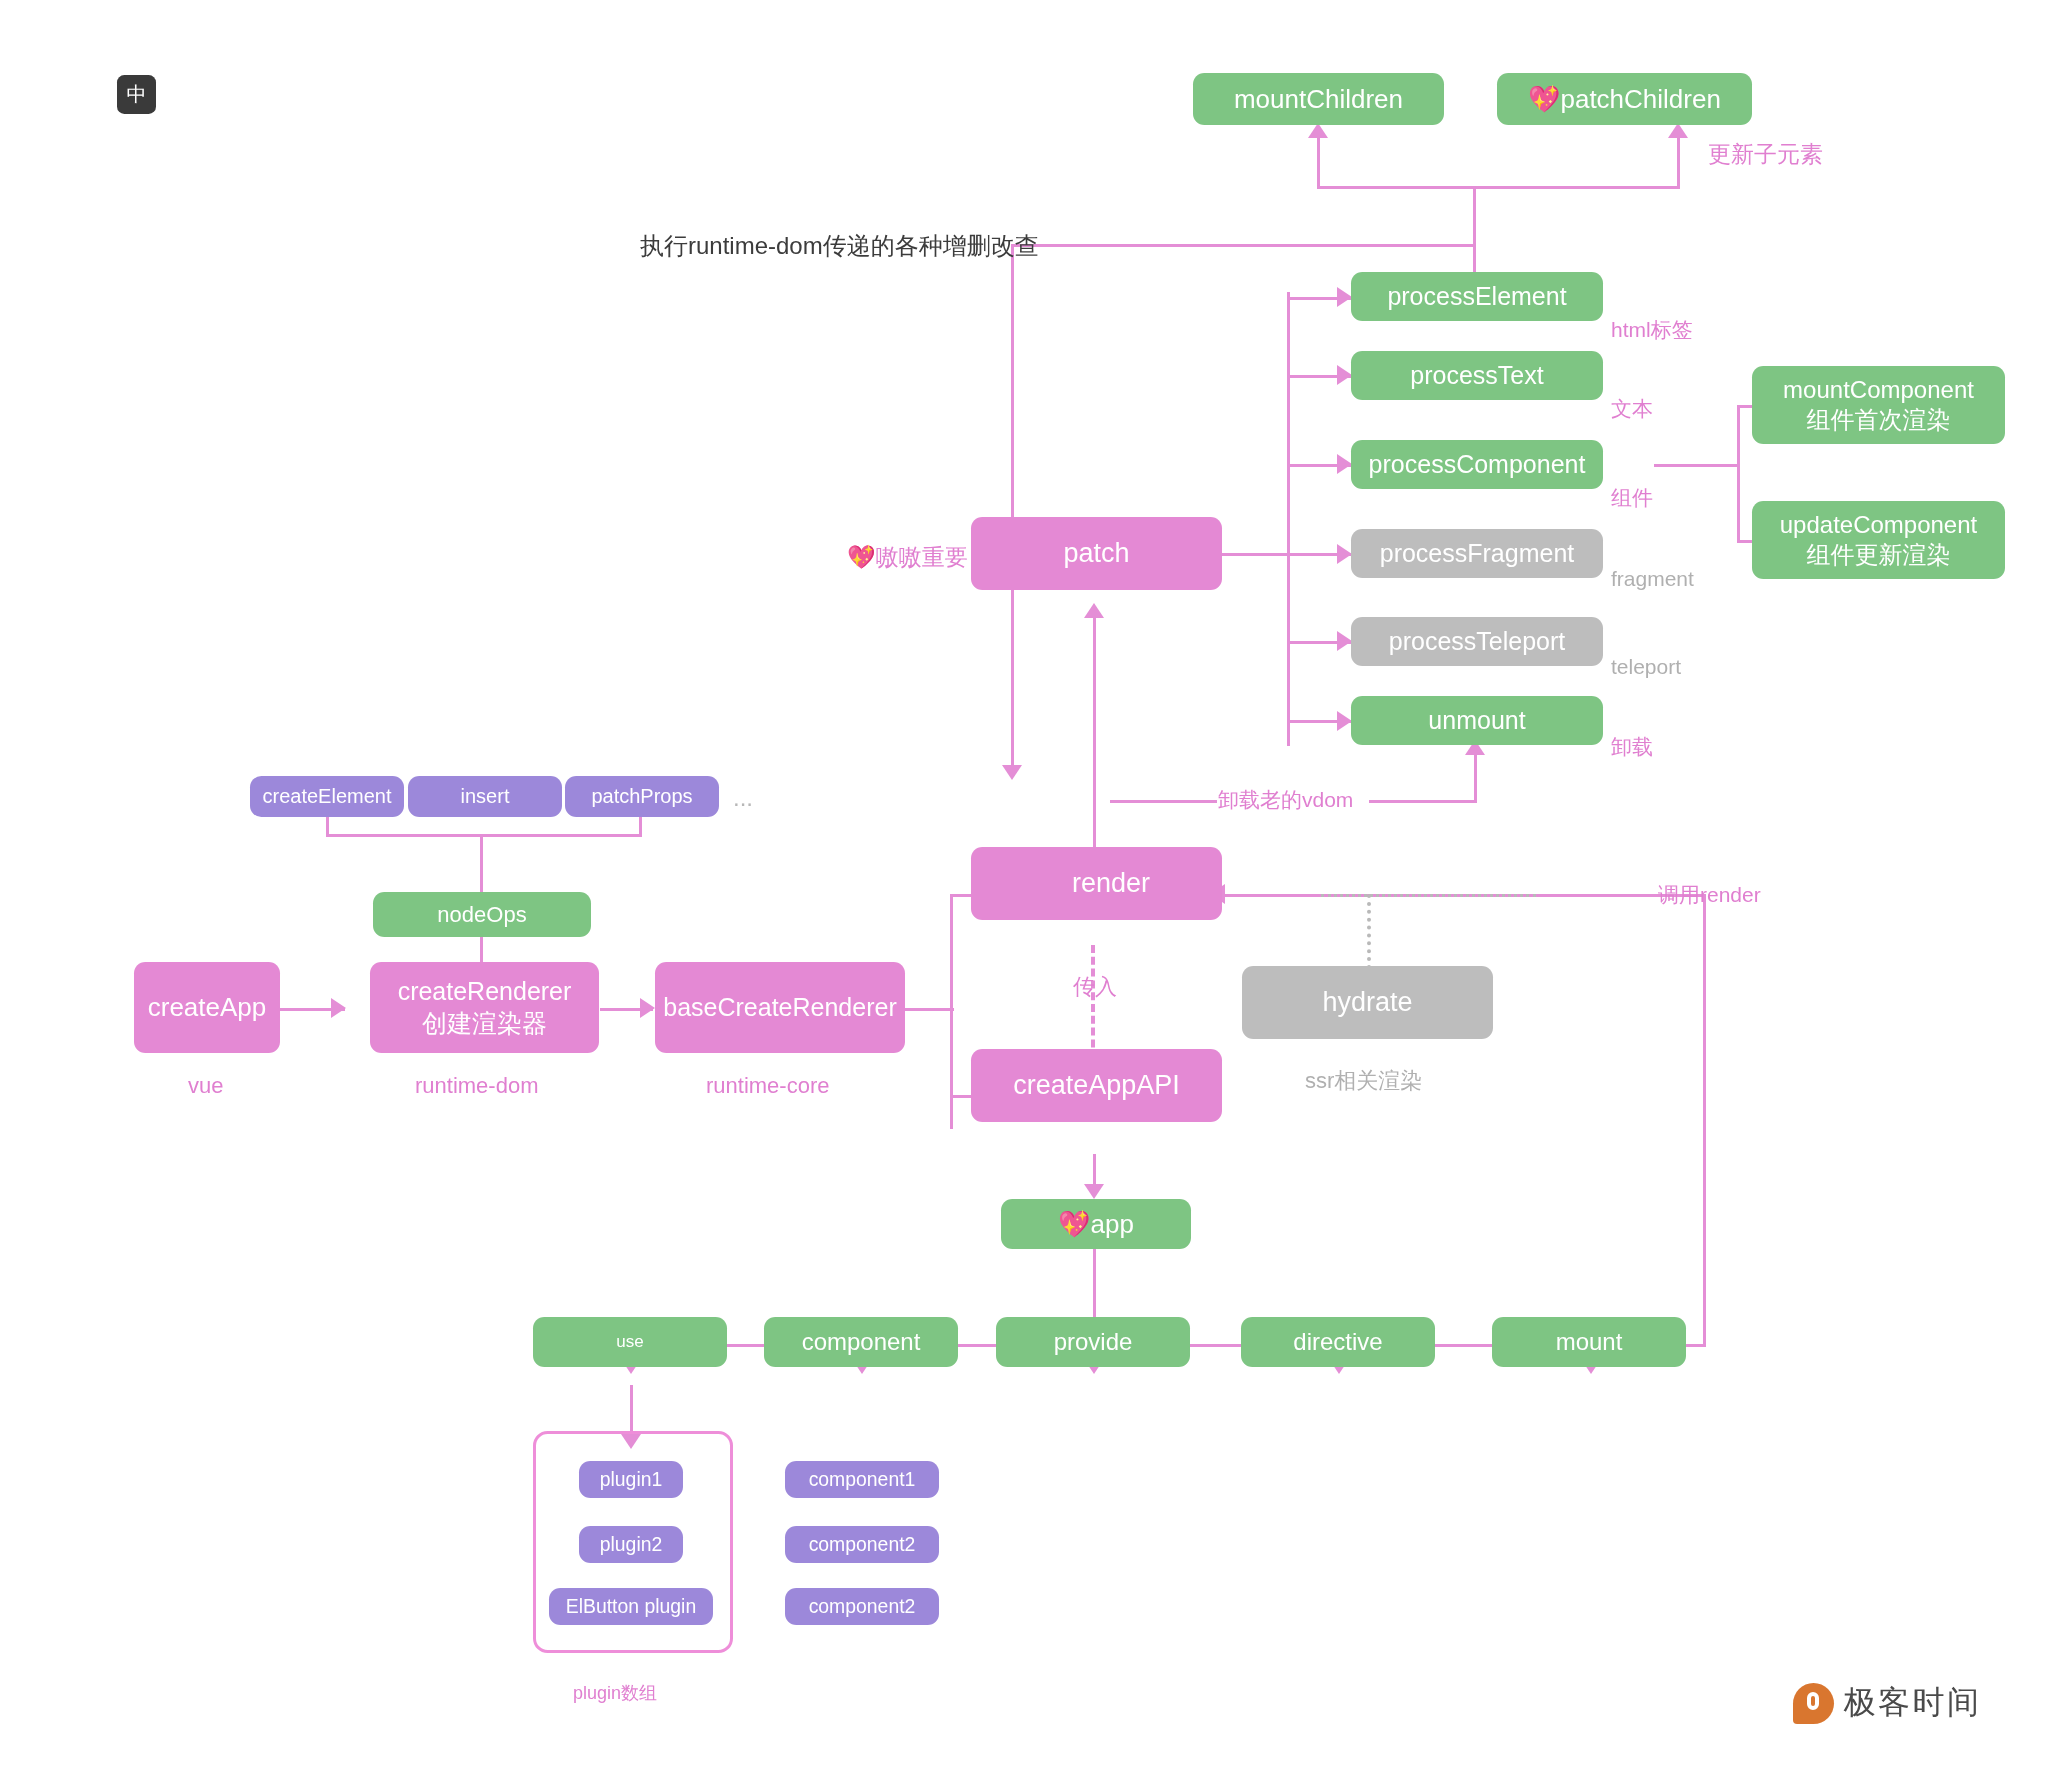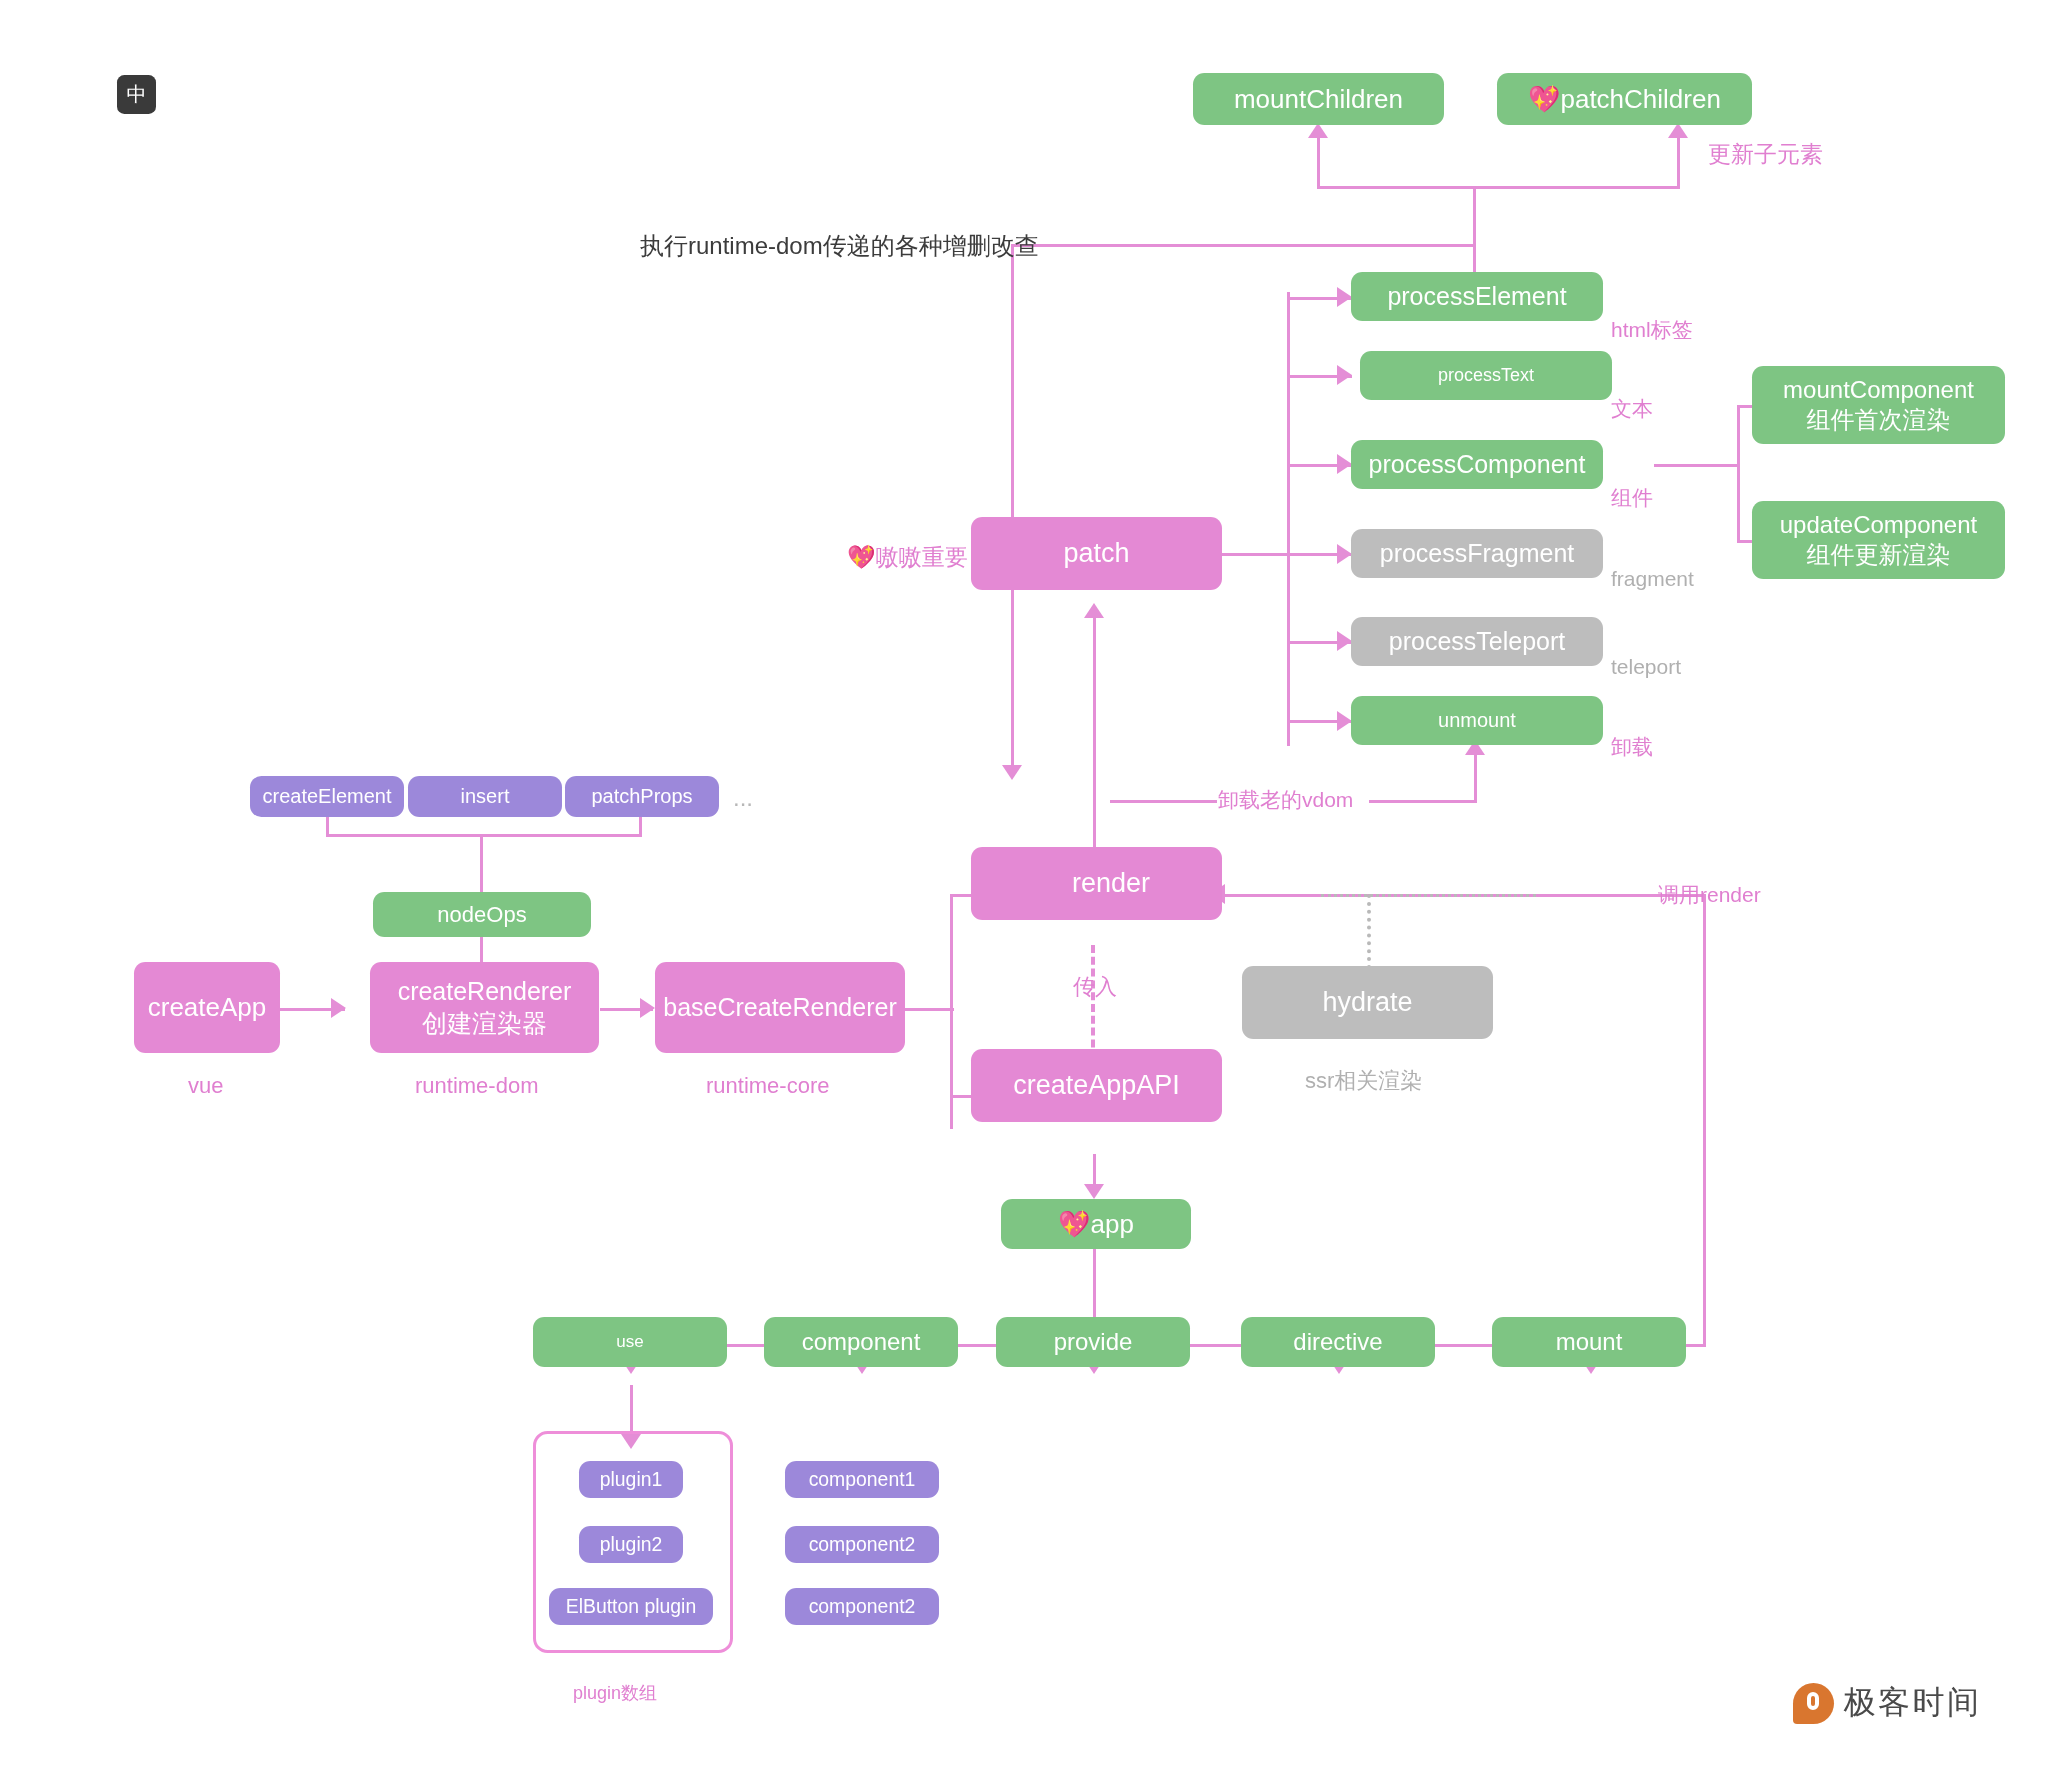--- a/index.html
+++ b/index.html
@@ -158,33 +158,33 @@
   <div class="node green" style="left:1193px;top:73px;width:251px;height:52px;font-size:26px;">
     <span>mountChildren</span>
   </div>
   <div class="node green" style="left:1497px;top:73px;width:255px;height:52px;font-size:26px;">
     <span>💖patchChildren</span>
   </div>
 
   <div class="node green" style="left:1351px;top:272px;width:252px;height:49px;font-size:25px;">
     <span>processElement</span>
   </div>
-  <div class="node green" style="left:1351px;top:351px;width:252px;height:49px;font-size:18px;margin-left:9px;">
+  <div class="node green" style="left:1351px;top:351px;width:252px;height:49px;font-size:25px;">
     <span>processText</span>
   </div>
   <div class="node green" style="left:1351px;top:440px;width:252px;height:49px;font-size:25px;">
     <span>processComponent</span>
   </div>
   <div class="node grey" style="left:1351px;top:529px;width:252px;height:49px;font-size:25px;">
     <span>processFragment</span>
   </div>
   <div class="node grey" style="left:1351px;top:617px;width:252px;height:49px;font-size:25px;">
     <span>processTeleport</span>
   </div>
-  <div class="node green" style="left:1351px;top:696px;width:252px;height:49px;font-size:20px;">
+  <div class="node green" style="left:1351px;top:696px;width:252px;height:49px;font-size:25px;">
     <span>unmount</span>
   </div>
 
   <div class="node green" style="left:1752px;top:366px;width:253px;height:78px;font-size:24px;">
     <span>mountComponent</span>
     <span class="l2">组件首次渲染</span>
   </div>
   <div class="node green" style="left:1752px;top:501px;width:253px;height:78px;font-size:24px;">
     <span>updateComponent</span>
     <span class="l2">组件更新渲染</span>

